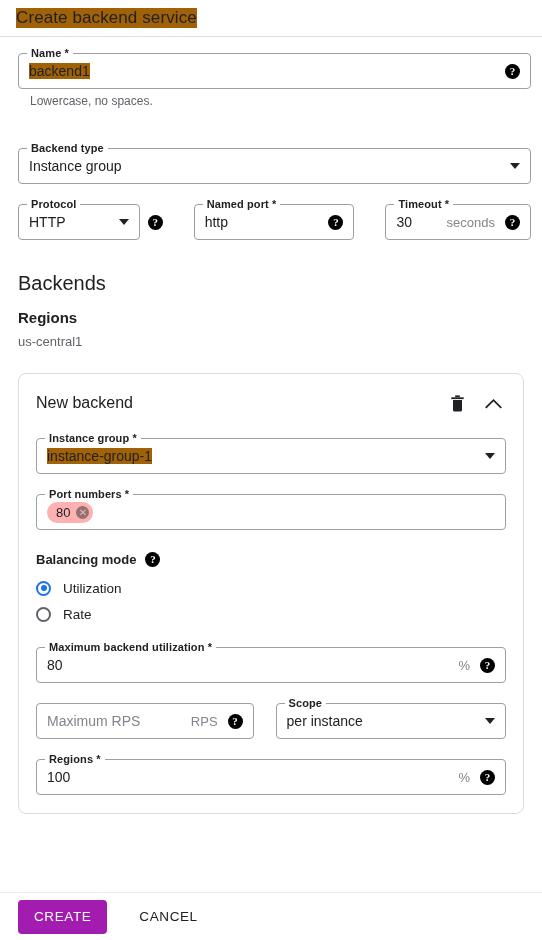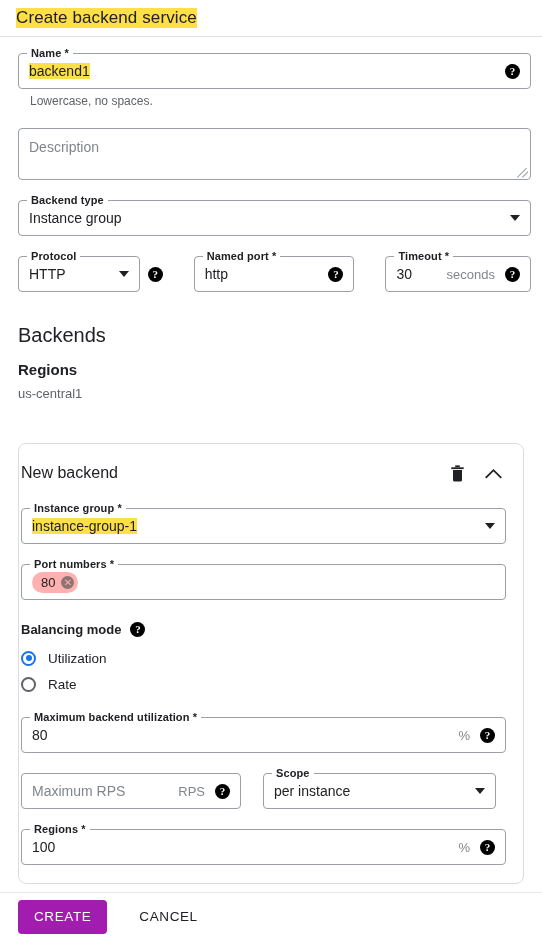--- a/index.html
+++ b/index.html
@@ -17,21 +17,21 @@
   .page-header{
     height:37px;
     display:flex; align-items:center;
     padding:0 16px;
     border-bottom:1px solid #e0e0e0;
   }
   .page-title{
     font-size:17px; font-weight:400; color:#202124;
     letter-spacing:.1px;
   }
-  .hl{ background:#fde047; }
+  .hl{ background:#a16207; }
 
   
   .scroll-area{
     position:absolute;
     top:37px; left:0; right:0; bottom:48px;
     overflow:hidden;
     background:#fff;
   }
   .content{ padding:16px 11px 0 18px; }
 
@@ -137,26 +137,26 @@
   .sub-label{
     font-size:15px; font-weight:bold; color:#202124;
     margin-top:14px;
   }
   .sub-value{
     font-size:13px; color:#5f6368;
     margin-top:8px;
   }
 
   .card{
-    margin-top:42px;
+    margin-top:24px;
     margin-right:7px;
     border:1px solid #dadce0;
     border-radius:8px;
     background:#fff;
-    padding:16px 17px 18px 2px;
+    padding:16px 17px 18px 17px;
   }
   .card-head{
     display:flex; align-items:center;
     margin-bottom:22px;
   }
   .card-title{ font-size:16px; font-weight:500; flex:1; }
   .icon-btn{
     width:26px;height:26px;
     display:flex;align-items:center;justify-content:center;
     cursor:pointer;
@@ -260,24 +260,20 @@
 
   <div class="field">
     <span class="legend">Name *</span>
     <span class="val"><span class="hl">backend1</span></span>
     <span class="help">?</span>
   </div>
   <div class="hint">Lowercase, no spaces.</div>
 
   <div class="row-gap"></div>
 
-  <div class="textarea-box">
-    <span class="ph">Description</span>
-    <span class="grip"></span>
-  </div>
 
   <div class="row-gap"></div>
 
   <div class="field">
     <span class="legend">Backend type</span>
     <span class="val">Instance group</span>
     <span class="caret"></span>
   </div>
 
   <div class="row-gap"></div>

